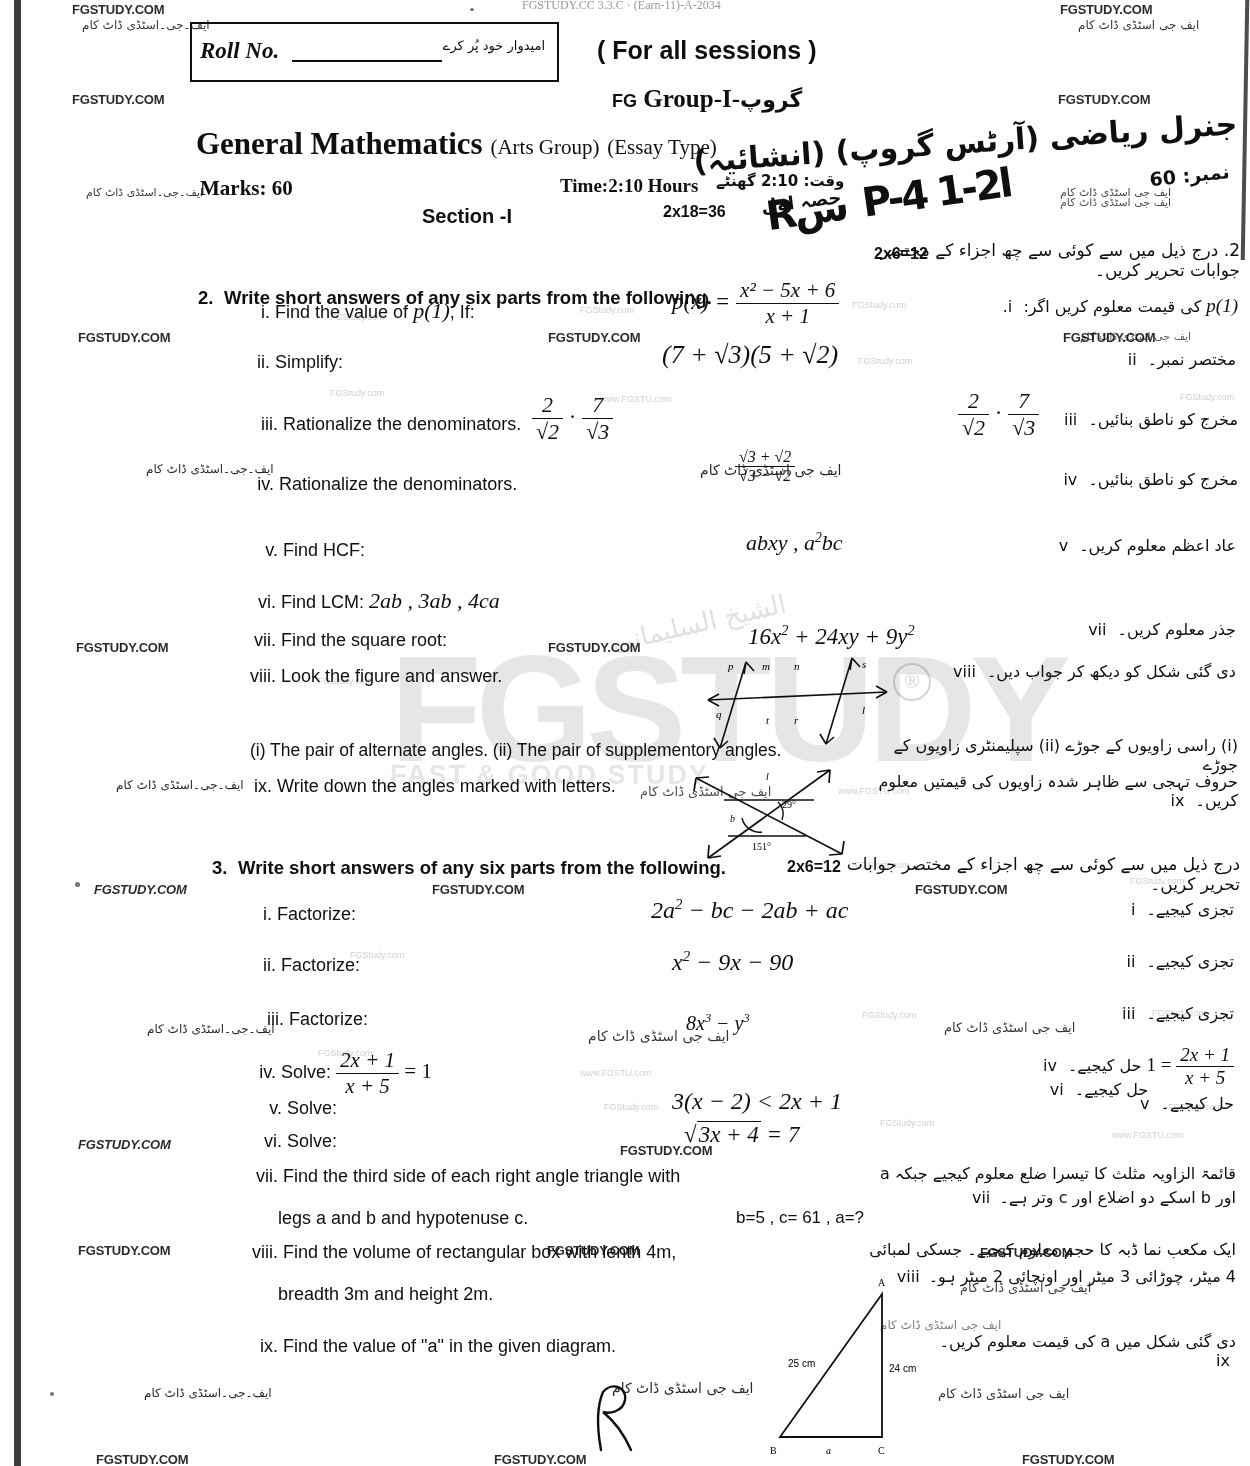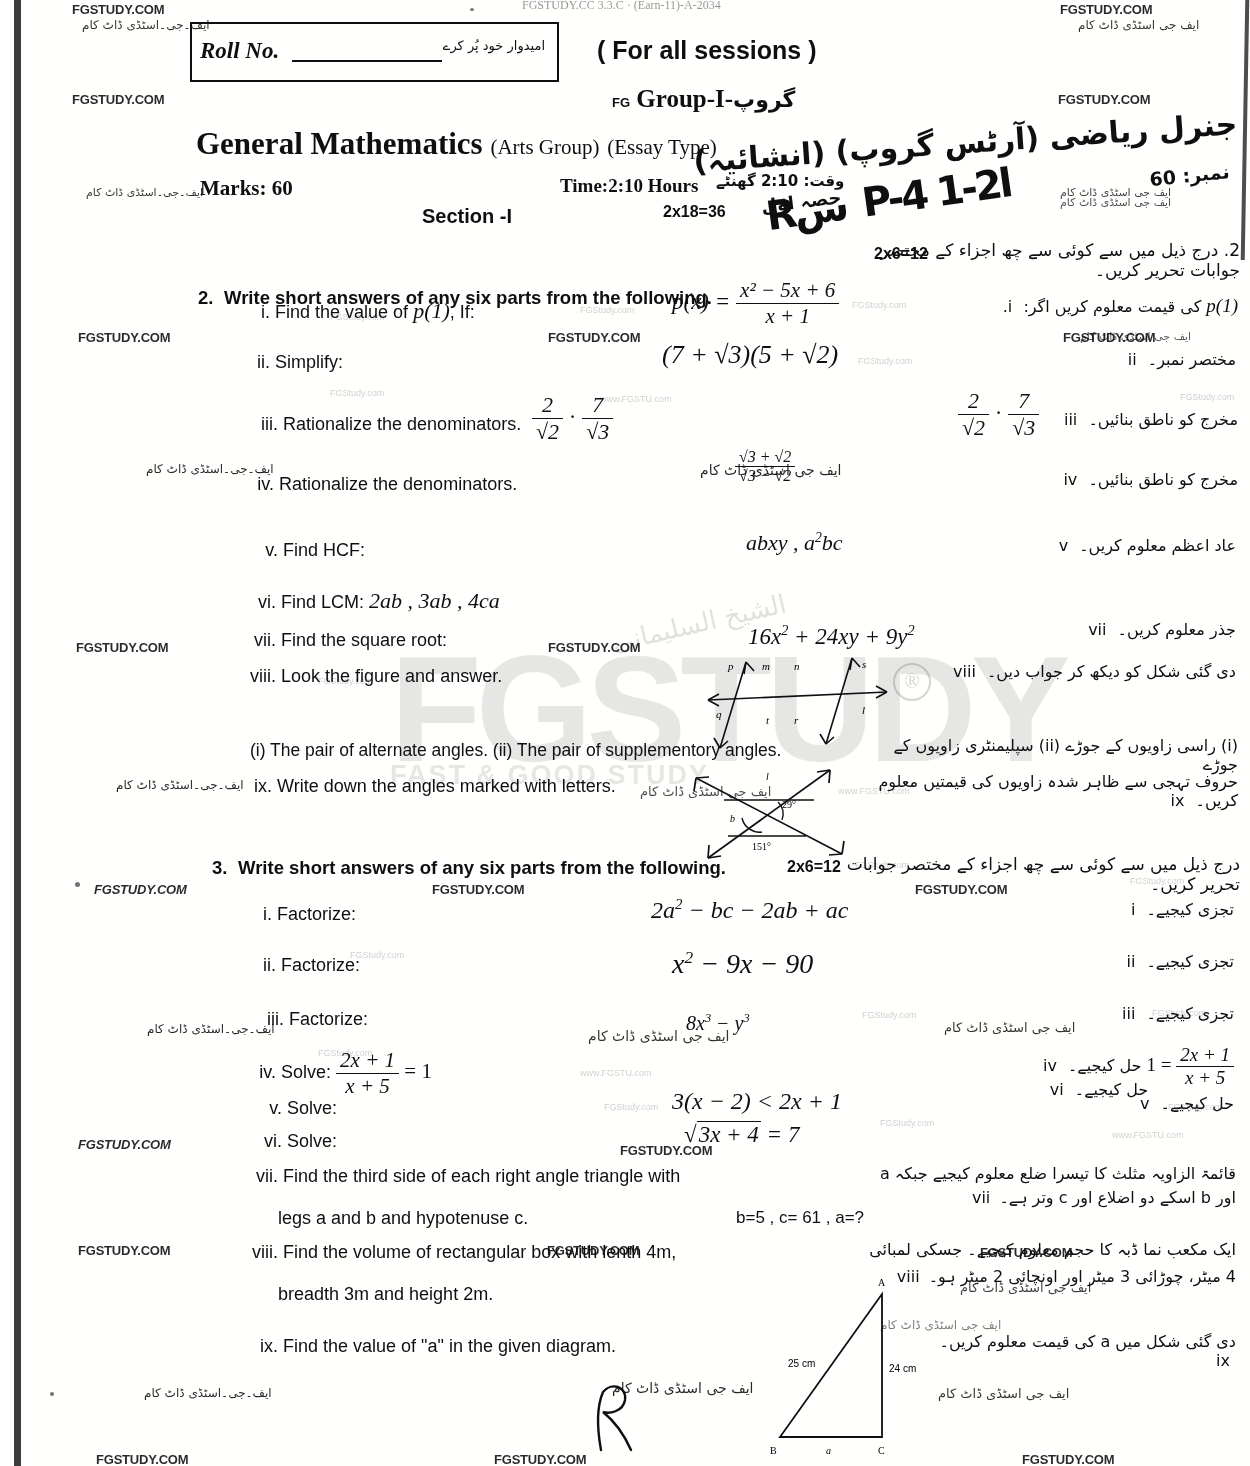--- a/index.html
+++ b/index.html
@@ -175,21 +175,21 @@
 
   <div class="rollbox">
     <div class="lbl">Roll No.</div>
     <div class="line"></div>
     <div class="ur">امیدوار خود پُر کرے</div>
   </div>
 
   <div class="sessions">( For all sessions )</div>
 
   <div class="grp">
-    <span style="font-size:13px;font-weight:bold;font-family:'Liberation Sans',sans-serif;">FG</span>
+    <span style="font-size:18px;font-weight:bold;font-family:'Liberation Sans',sans-serif;">FG</span>
     <span>Group-I-</span><span class="ur">گروپ</span>
   </div>
 
   <div class="subject">
     <span>General Mathematics</span>
     <span class="small">(Arts Group)</span>
     <span class="small">(Essay Type)</span>
   </div>
   <div class="subject-ur">جنرل ریاضی (آرٹس گروپ) (انشائیہ)</div>
 
@@ -385,21 +385,21 @@
   </div>
   <div class="part-ur" style="right:16px;top:900px;width:270px;text-align:right;">
     <span>تجزی کیجیے۔</span>
     <span style="margin-right:6px;">i</span>
   </div>
 
   <div class="part" style="left:254px;top:955px;">
     <span class="rn" style="width:22px;">ii.</span>
     <span>Factorize:</span>
   </div>
-  <div class="expr" style="left:672px;top:948px;font-size:28px;">
+  <div class="expr" style="left:672px;top:948px;font-size:24px;">
     <span class="mathi">x<sup>2</sup> − 9x − 90</span>
   </div>
   <div class="part-ur" style="right:16px;top:952px;width:270px;text-align:right;">
     <span>تجزی کیجیے۔</span>
     <span style="margin-right:6px;">ii</span>
   </div>
 
   <div class="part" style="left:256px;top:1009px;">
     <span class="rn" style="width:28px;">iii.</span>
     <span>Factorize:</span>

